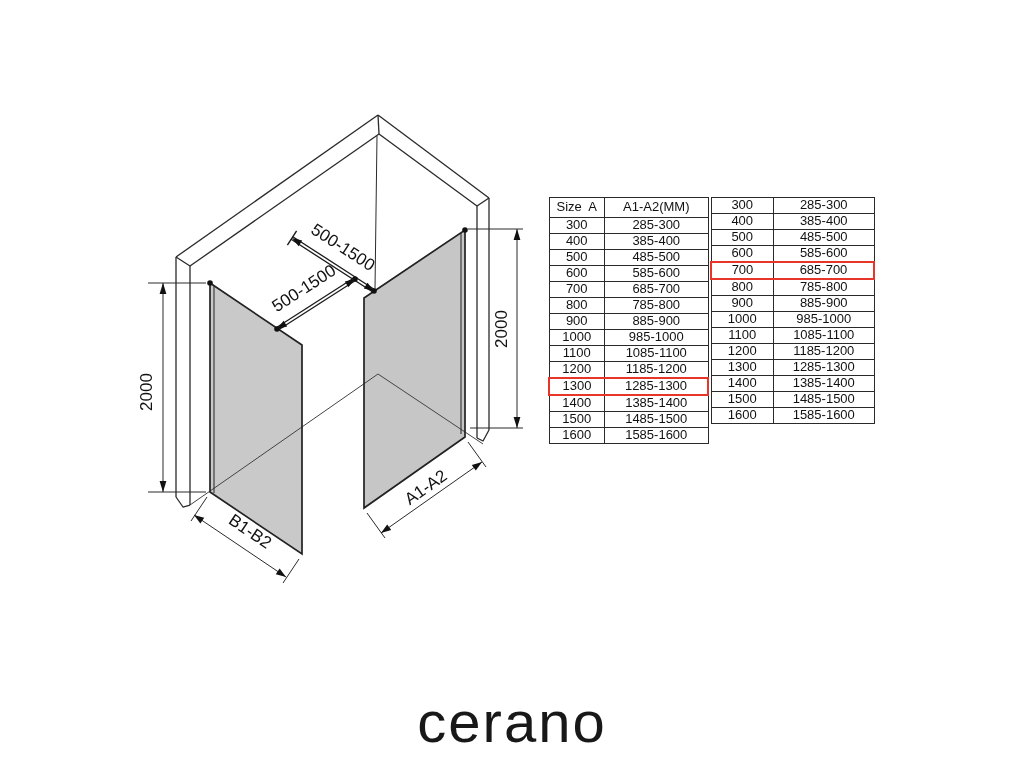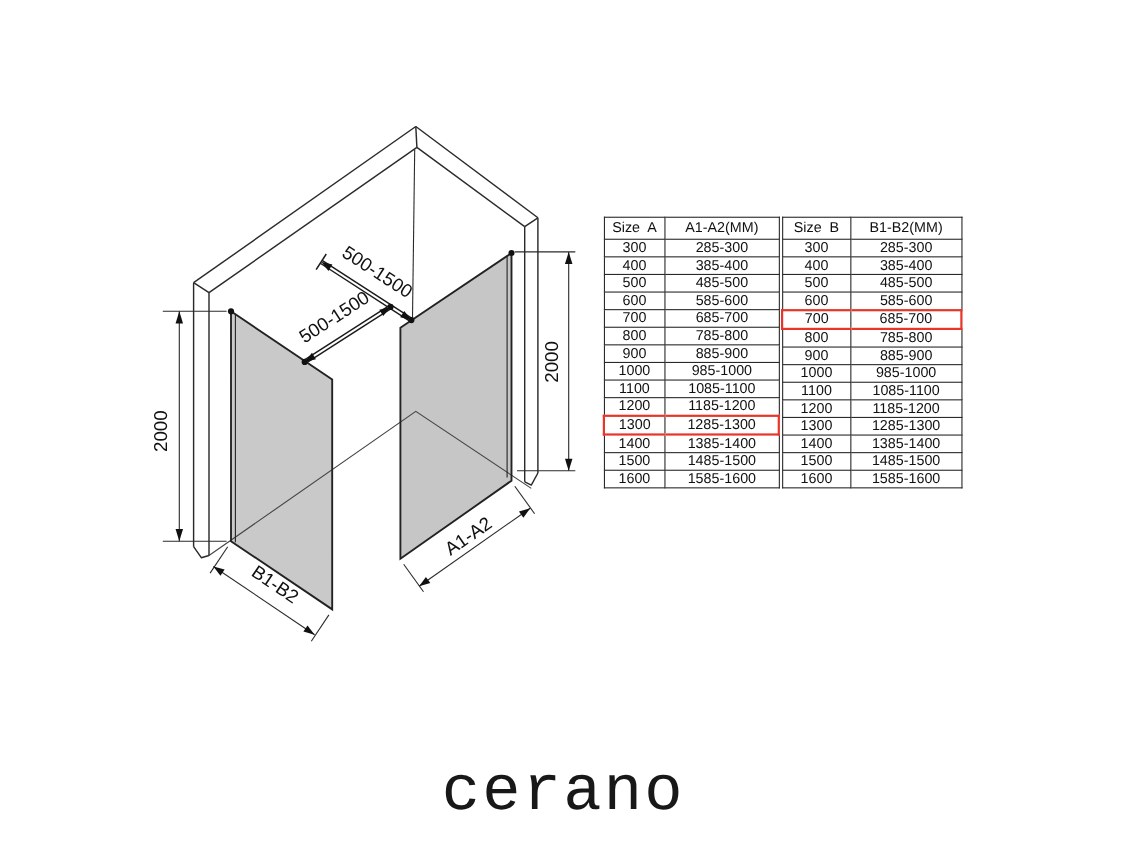--- a/index.html
+++ b/index.html
@@ -23,21 +23,21 @@
   #table-a td:first-child, #table-a th:first-child { width:48px; }
   #table-a td:last-child,  #table-a th:last-child  { width:96px; }
   #table-b td:first-child, #table-b th:first-child { width:55px; }
   #table-b td:last-child,  #table-b th:last-child  { width:93px; }
   tr.hl td { border-top:2px solid var(--hl); border-bottom:2px solid var(--hl); }
   tr.hl td:first-child { border-left:2px solid var(--hl); }
   tr.hl td:last-child  { border-right:2px solid var(--hl); }
 
   #brand-logo {
     position:absolute; left:0; top:688px; width:1024px; text-align:center;
-    font-family:Liberation Mono, monospace; font-weight:300;
+    font-family:Liberation Sans, sans-serif; font-weight:300;
     font-size:58px; letter-spacing:2px; color:#181818;
   }
 
   .svg-label {
     font-family:"Liberation Sans", sans-serif; font-size:17px; fill:#111;
   }
 </style>
 </head>
 <body>
 
@@ -202,24 +202,20 @@
           <td>1600</td>
           <td>1585-1600</td>
         </tr>
       </tbody>
     </table>
   </div>
 <div id="table-b" class="table-wrap">
     <table>
       <tbody>
         <tr>
-          <th>Size  B</th>
-          <th>B1-B2(MM)</th>
-        </tr>
-        <tr>
           <td>300</td>
           <td>285-300</td>
         </tr>
         <tr>
           <td>400</td>
           <td>385-400</td>
         </tr>
         <tr>
           <td>500</td>
           <td>485-500</td>

